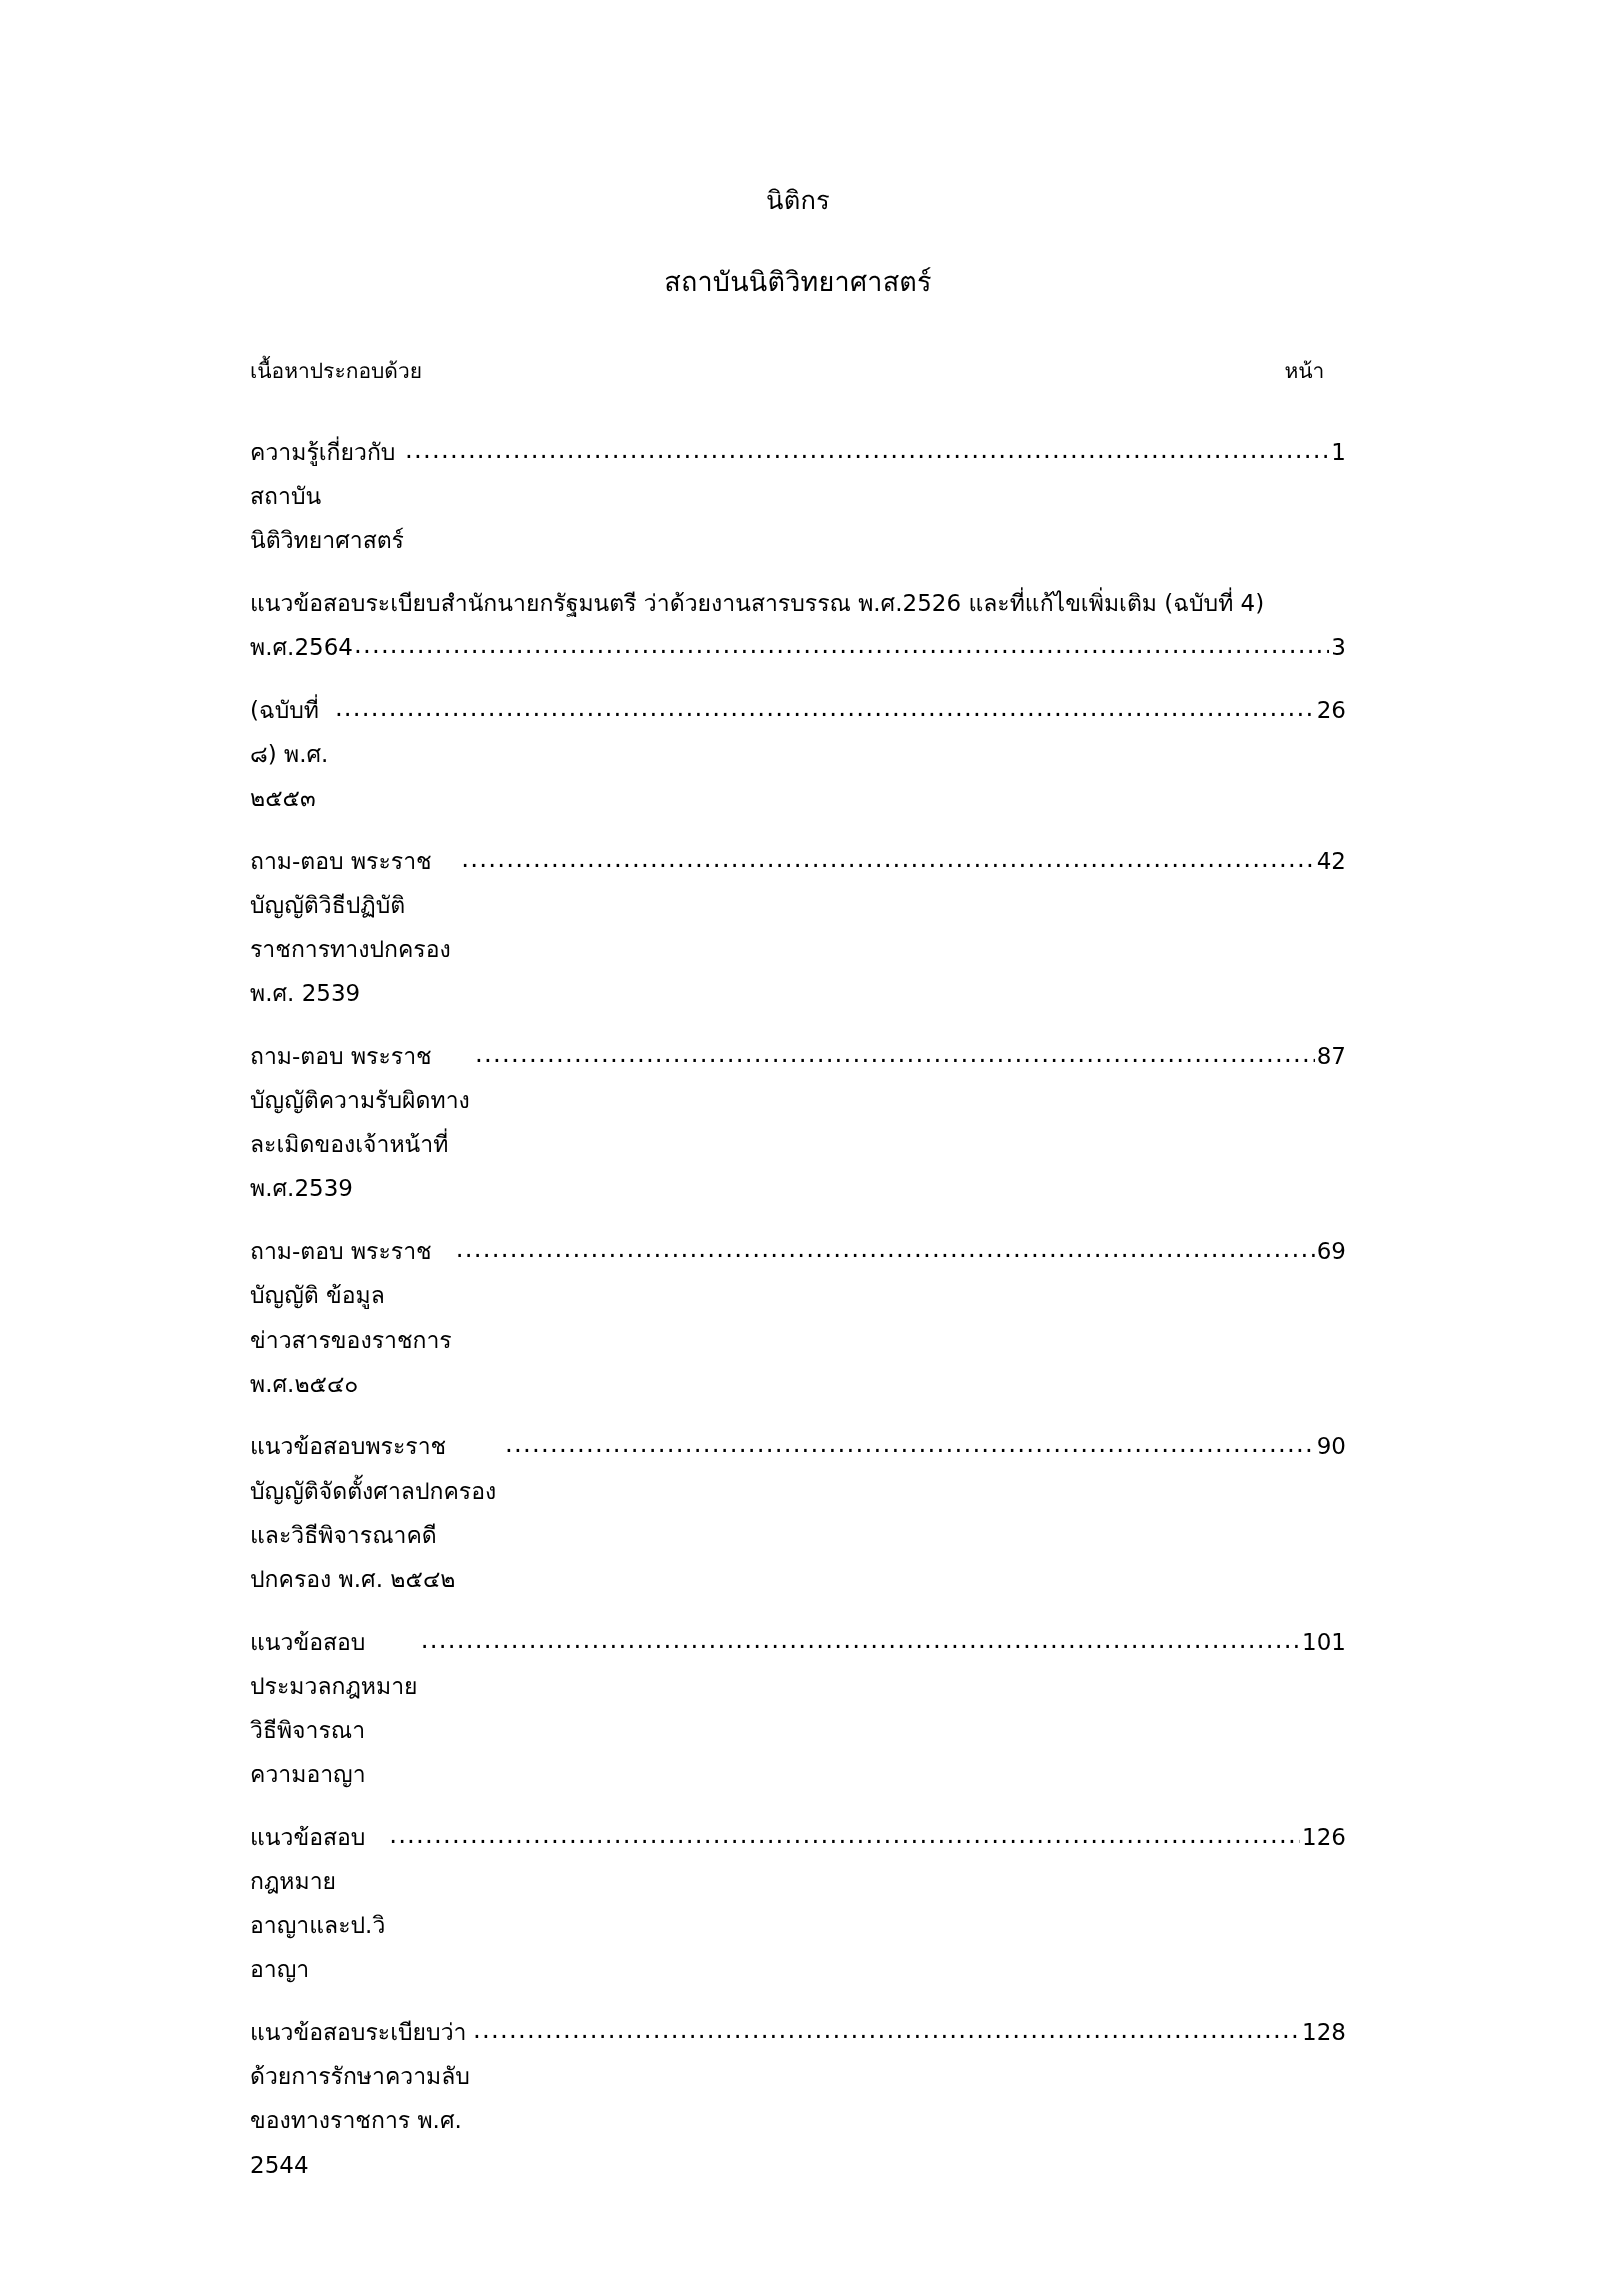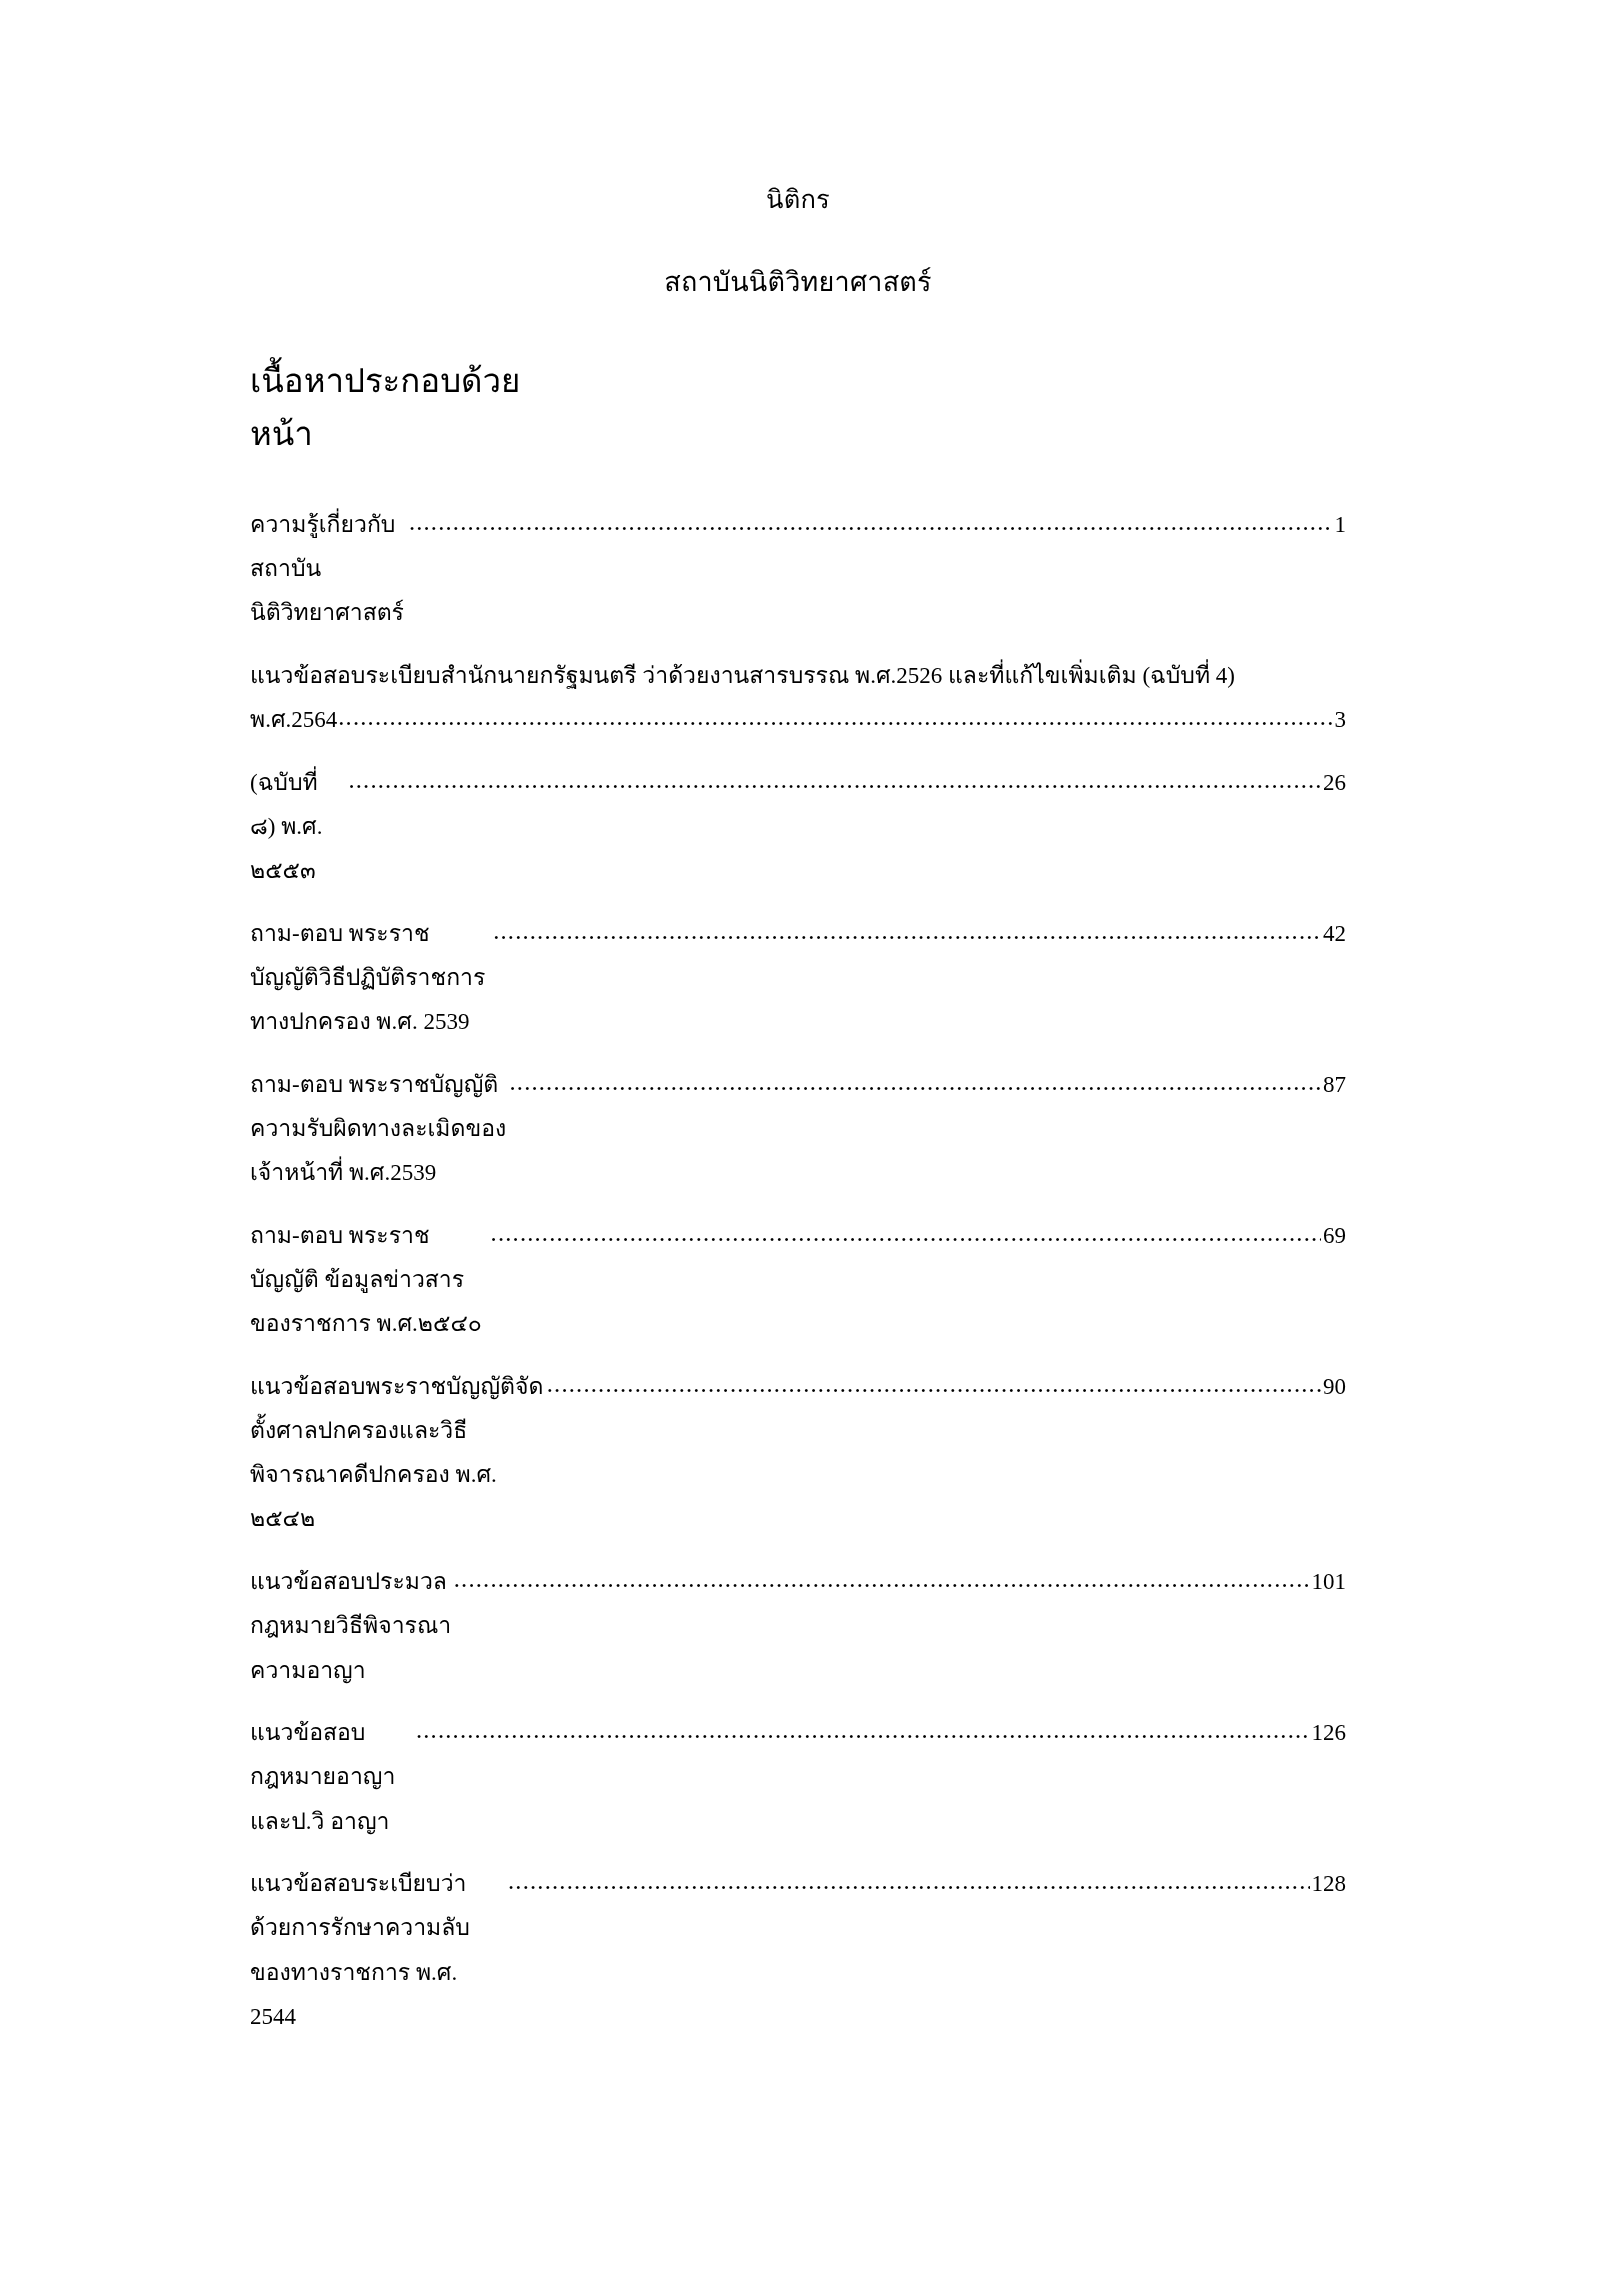--- a/index.html
+++ b/index.html
@@ -13,43 +13,41 @@
     color: #000000;
   }
   .page {
     position: relative;
     width: 1493px;
     height: 2293px;
     margin: 0 auto;
     background: #ffffff;
     box-sizing: border-box;
     padding: 181px 211px 118px 186px;
-    font-family: Liberation Serif, serif;
   }
   .doc-title {
     text-align: center;
     font-size: 25.5px;
     line-height: 1.5;
     margin: 0 0 43px 0;
     letter-spacing: 0.2px;
   }
   .doc-subtitle {
     text-align: center;
     font-size: 27px;
     line-height: 1.5;
     margin: 0 0 51px 0;
     letter-spacing: 0.2px;
   }
   .toc-head {
     display: flex;
     justify-content: space-between;
     align-items: baseline;
-    font-size: 33px;
+    font-size: 21px;
     margin: 0 0 43px 0;
-    flex-direction: column;
   }
   .toc-head .col-left {
     text-align: left;
   }
   .toc-head .col-right {
     text-align: right;
     padding-right: 21.6px;
   }
   .toc-list {
     margin: 0;

